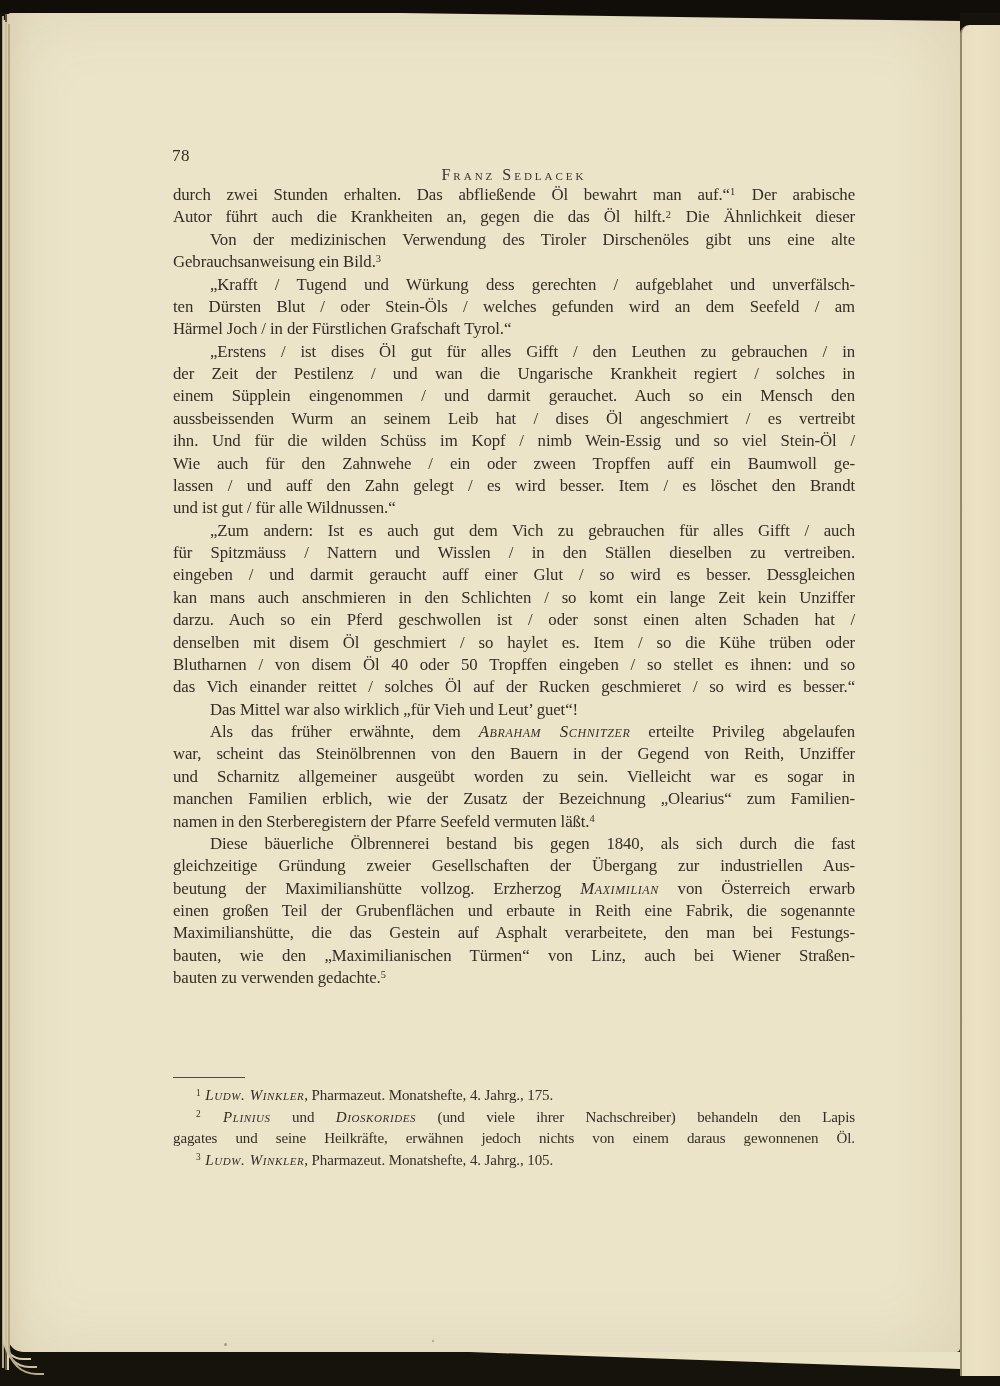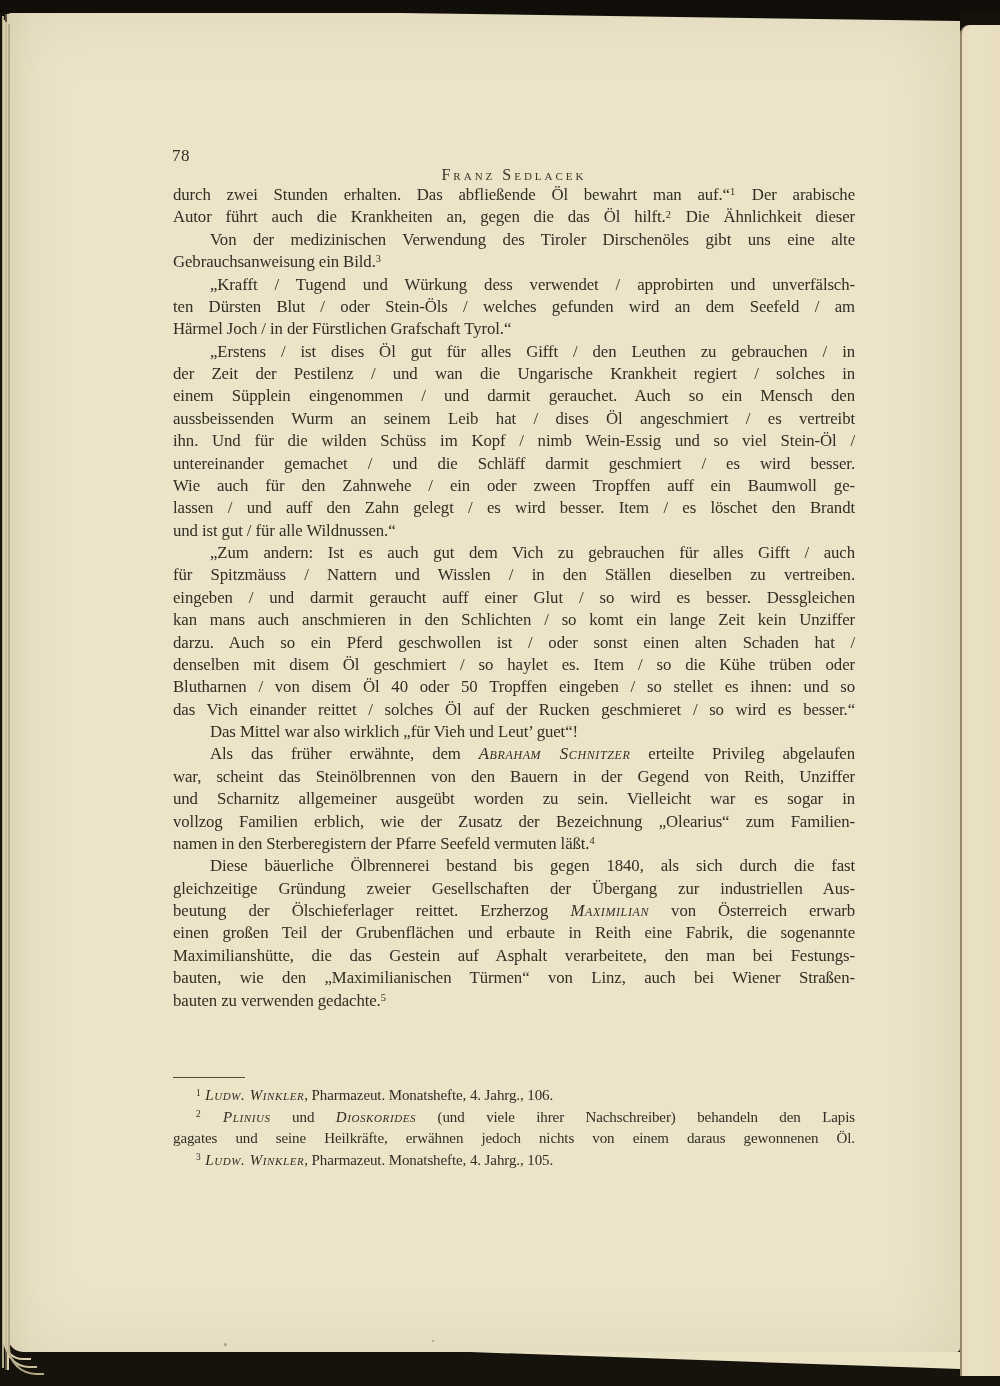--- a/index.html
+++ b/index.html
@@ -77,54 +77,53 @@
   <div class="speck" style="left:224px;top:1343px;width:3px;height:3px;"></div>
   <div class="speck" style="left:432px;top:1340px;width:2px;height:2px;"></div>
 
   <div id="page-number" class="print">78</div>
   <div id="running-header" class="print">Franz Sedlacek</div>
   <div id="body-text" class="print">
       <div class="line"><span>durch zwei Stunden erhalten. Das abfließende Öl bewahrt man auf.“</span><span class="sup">1</span><span> Der arabische</span></div>
       <div class="line"><span>Autor führt auch die Krankheiten an, gegen die das Öl hilft.</span><span class="sup">2</span><span> Die Ähnlichkeit dieser</span></div>
       <div class="line indent"><span>Von der medizinischen Verwendung des Tiroler Dirschenöles gibt uns eine alte</span></div>
       <div class="line last"><span>Gebrauchsanweisung ein Bild.</span><span class="sup">3</span></div>
-      <div class="line indent"><span>„Krafft / Tugend und Würkung dess verwendet / approbirten und unverfälsch-</span></div>
+      <div class="line indent"><span>„Krafft / Tugend und Würkung dess gerechten / aufgeblahet und unverfälsch-</span></div>
       <div class="line"><span>ten Dürsten Blut / oder Stein-Öls / welches gefunden wird an dem Seefeld / am</span></div>
       <div class="line last"><span>Härmel Joch / in der Fürstlichen Grafschaft Tyrol.“</span></div>
       <div class="line indent"><span>„Erstens / ist dises Öl gut für alles Gifft / den Leuthen zu gebrauchen / in</span></div>
       <div class="line"><span>der Zeit der Pestilenz / und wan die Ungarische Krankheit regiert / solches in</span></div>
       <div class="line"><span>einem Süpplein eingenommen / und darmit gerauchet. Auch so ein Mensch den</span></div>
       <div class="line"><span>aussbeissenden Wurm an seinem Leib hat / dises Öl angeschmiert / es vertreibt</span></div>
       <div class="line"><span>ihn. Und für die wilden Schüss im Kopf / nimb Wein-Essig und so viel Stein-Öl /</span></div>
-      <div class="line"><span>untereinander gemachet / und die Schläff darmit geschmiert / es wird besser.</span></div>
       <div class="line"><span>Wie auch für den Zahnwehe / ein oder zween Tropffen auff ein Baumwoll ge-</span></div>
       <div class="line"><span>lassen / und auff den Zahn gelegt / es wird besser. Item / es löschet den Brandt</span></div>
       <div class="line last"><span>und ist gut / für alle Wildnussen.“</span></div>
       <div class="line indent"><span>„Zum andern: Ist es auch gut dem Vich zu gebrauchen für alles Gifft / auch</span></div>
       <div class="line"><span>für Spitzmäuss / Nattern und Wisslen / in den Ställen dieselben zu vertreiben.</span></div>
       <div class="line"><span>eingeben / und darmit geraucht auff einer Glut / so wird es besser. Dessgleichen</span></div>
       <div class="line"><span>kan mans auch anschmieren in den Schlichten / so komt ein lange Zeit kein Unziffer</span></div>
       <div class="line"><span>darzu. Auch so ein Pferd geschwollen ist / oder sonst einen alten Schaden hat /</span></div>
       <div class="line"><span>denselben mit disem Öl geschmiert / so haylet es. Item / so die Kühe trüben oder</span></div>
       <div class="line"><span>Blutharnen / von disem Öl 40 oder 50 Tropffen eingeben / so stellet es ihnen: und so</span></div>
       <div class="line"><span>das Vich einander reittet / solches Öl auf der Rucken geschmieret / so wird es besser.“</span></div>
       <div class="line indent last"><span>Das Mittel war also wirklich „für Vieh und Leut’ guet“!</span></div>
       <div class="line indent"><span>Als das früher erwähnte, dem </span><span class="sc">Abraham Schnitzer</span><span> erteilte Privileg abgelaufen</span></div>
       <div class="line"><span>war, scheint das Steinölbrennen von den Bauern in der Gegend von Reith, Unziffer</span></div>
       <div class="line"><span>und Scharnitz allgemeiner ausgeübt worden zu sein. Vielleicht war es sogar in</span></div>
-      <div class="line"><span>vollzog Familien erblich, wie der Zusatz der Bezeichnung „Olearius“ zum Familien-</span></div>
+      <div class="line"><span>manchen Familien erblich, wie der Zusatz der Bezeichnung „Olearius“ zum Familien-</span></div>
       <div class="line last"><span>namen in den Sterberegistern der Pfarre Seefeld vermuten läßt.</span><span class="sup">4</span></div>
       <div class="line indent"><span>Diese bäuerliche Ölbrennerei bestand bis gegen 1840, als sich durch die fast</span></div>
       <div class="line"><span>gleichzeitige Gründung zweier Gesellschaften der Übergang zur industriellen Aus-</span></div>
-      <div class="line"><span>beutung der Ölschieferlager reittet. Erzherzog </span><span class="sc">Maximilian</span><span> von Österreich erwarb</span></div>
+      <div class="line"><span>beutung der Maximilianshütte vollzog. Erzherzog </span><span class="sc">Maximilian</span><span> von Österreich erwarb</span></div>
       <div class="line"><span>einen großen Teil der Grubenflächen und erbaute in Reith eine Fabrik, die sogenannte</span></div>
       <div class="line"><span>Maximilianshütte, die das Gestein auf Asphalt verarbeitete, den man bei Festungs-</span></div>
       <div class="line"><span>bauten, wie den „Maximilianischen Türmen“ von Linz, auch bei Wiener Straßen-</span></div>
       <div class="line last"><span>bauten zu verwenden gedachte.</span><span class="sup">5</span></div>
     </div>
   <div id="footnote-rule"></div>
   <div id="footnotes" class="print">
-      <div class="line indent last"><span class="sup">1</span><span> </span><span class="sc">Ludw. Winkler</span><span>, Pharmazeut. Monatshefte, 4. Jahrg., 106.</span></div>
+      <div class="line indent last"><span class="sup">1</span><span> </span><span class="sc">Ludw. Winkler</span><span>, Pharmazeut. Monatshefte, 4. Jahrg., 175.</span></div>
       <div class="line indent"><span class="sup">2</span><span> </span><span class="sc">Plinius</span><span> und </span><span class="sc">Dioskorides</span><span> (und viele ihrer Nachschreiber) behandeln den Lapis</span></div>
       <div class="line"><span>gagates und seine Heilkräfte, erwähnen jedoch nichts von einem daraus gewonnenen Öl.</span></div>
       <div class="line indent last"><span class="sup">3</span><span> </span><span class="sc">Ludw. Winkler</span><span>, Pharmazeut. Monatshefte, 4. Jahrg., 105.</span></div>
     </div>
 </div>
 
 </body></html>

